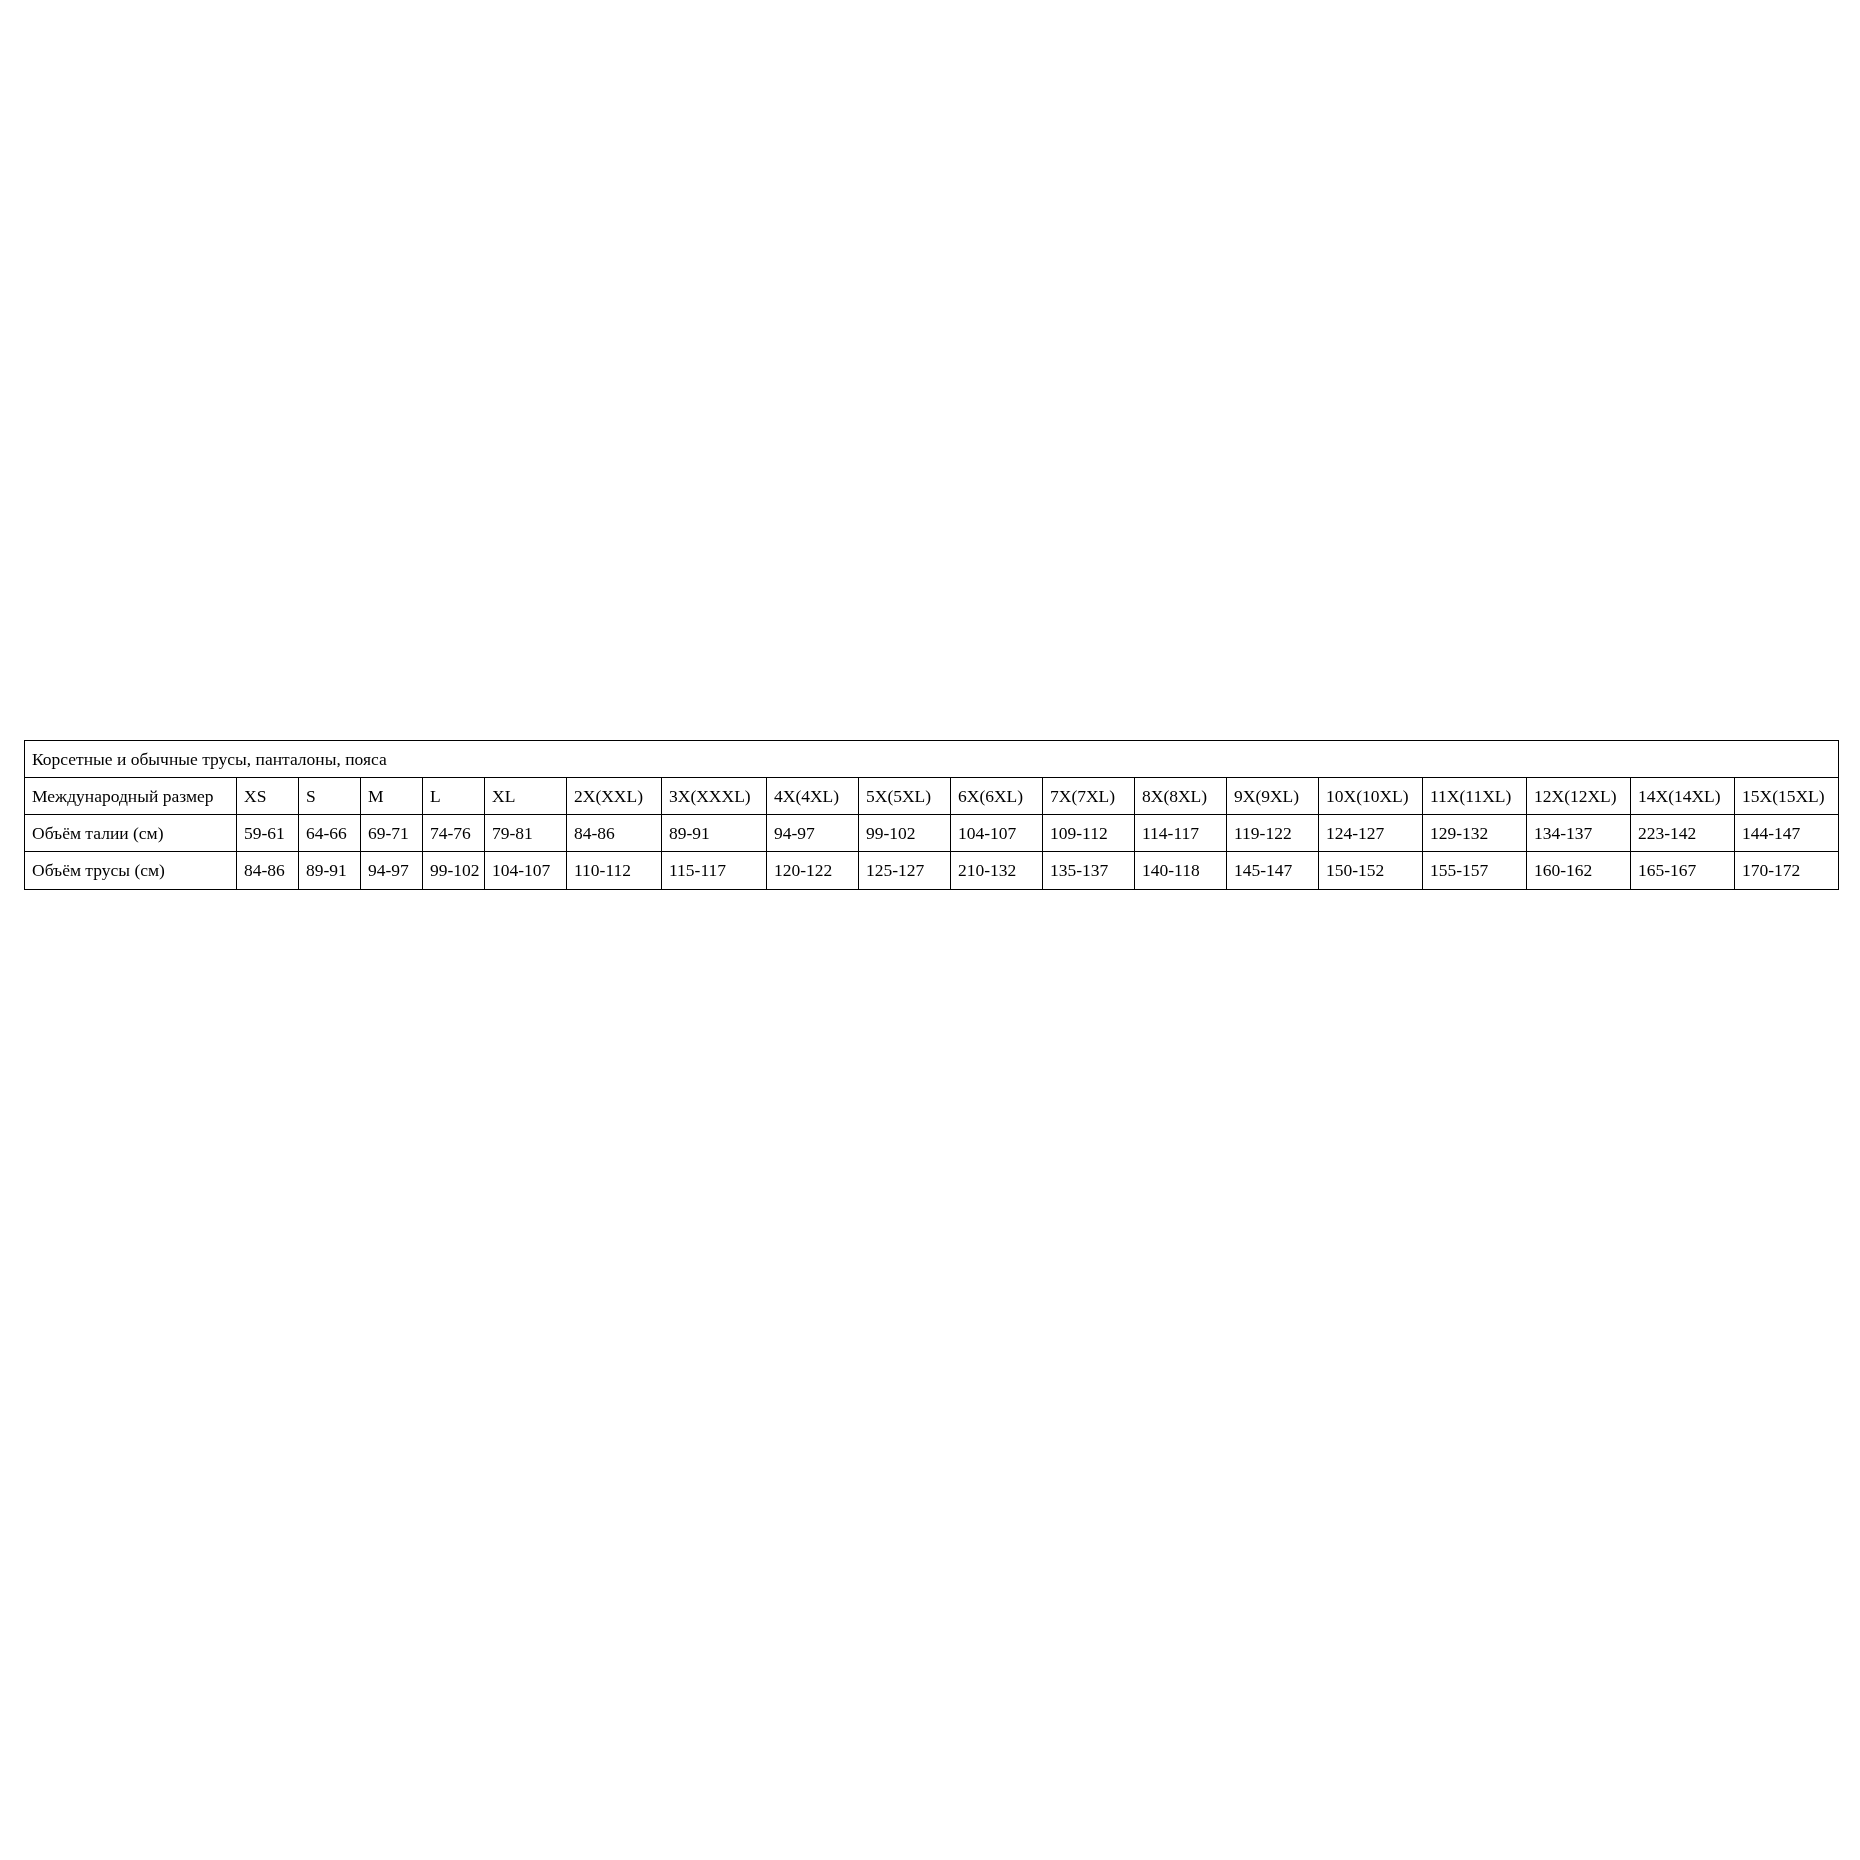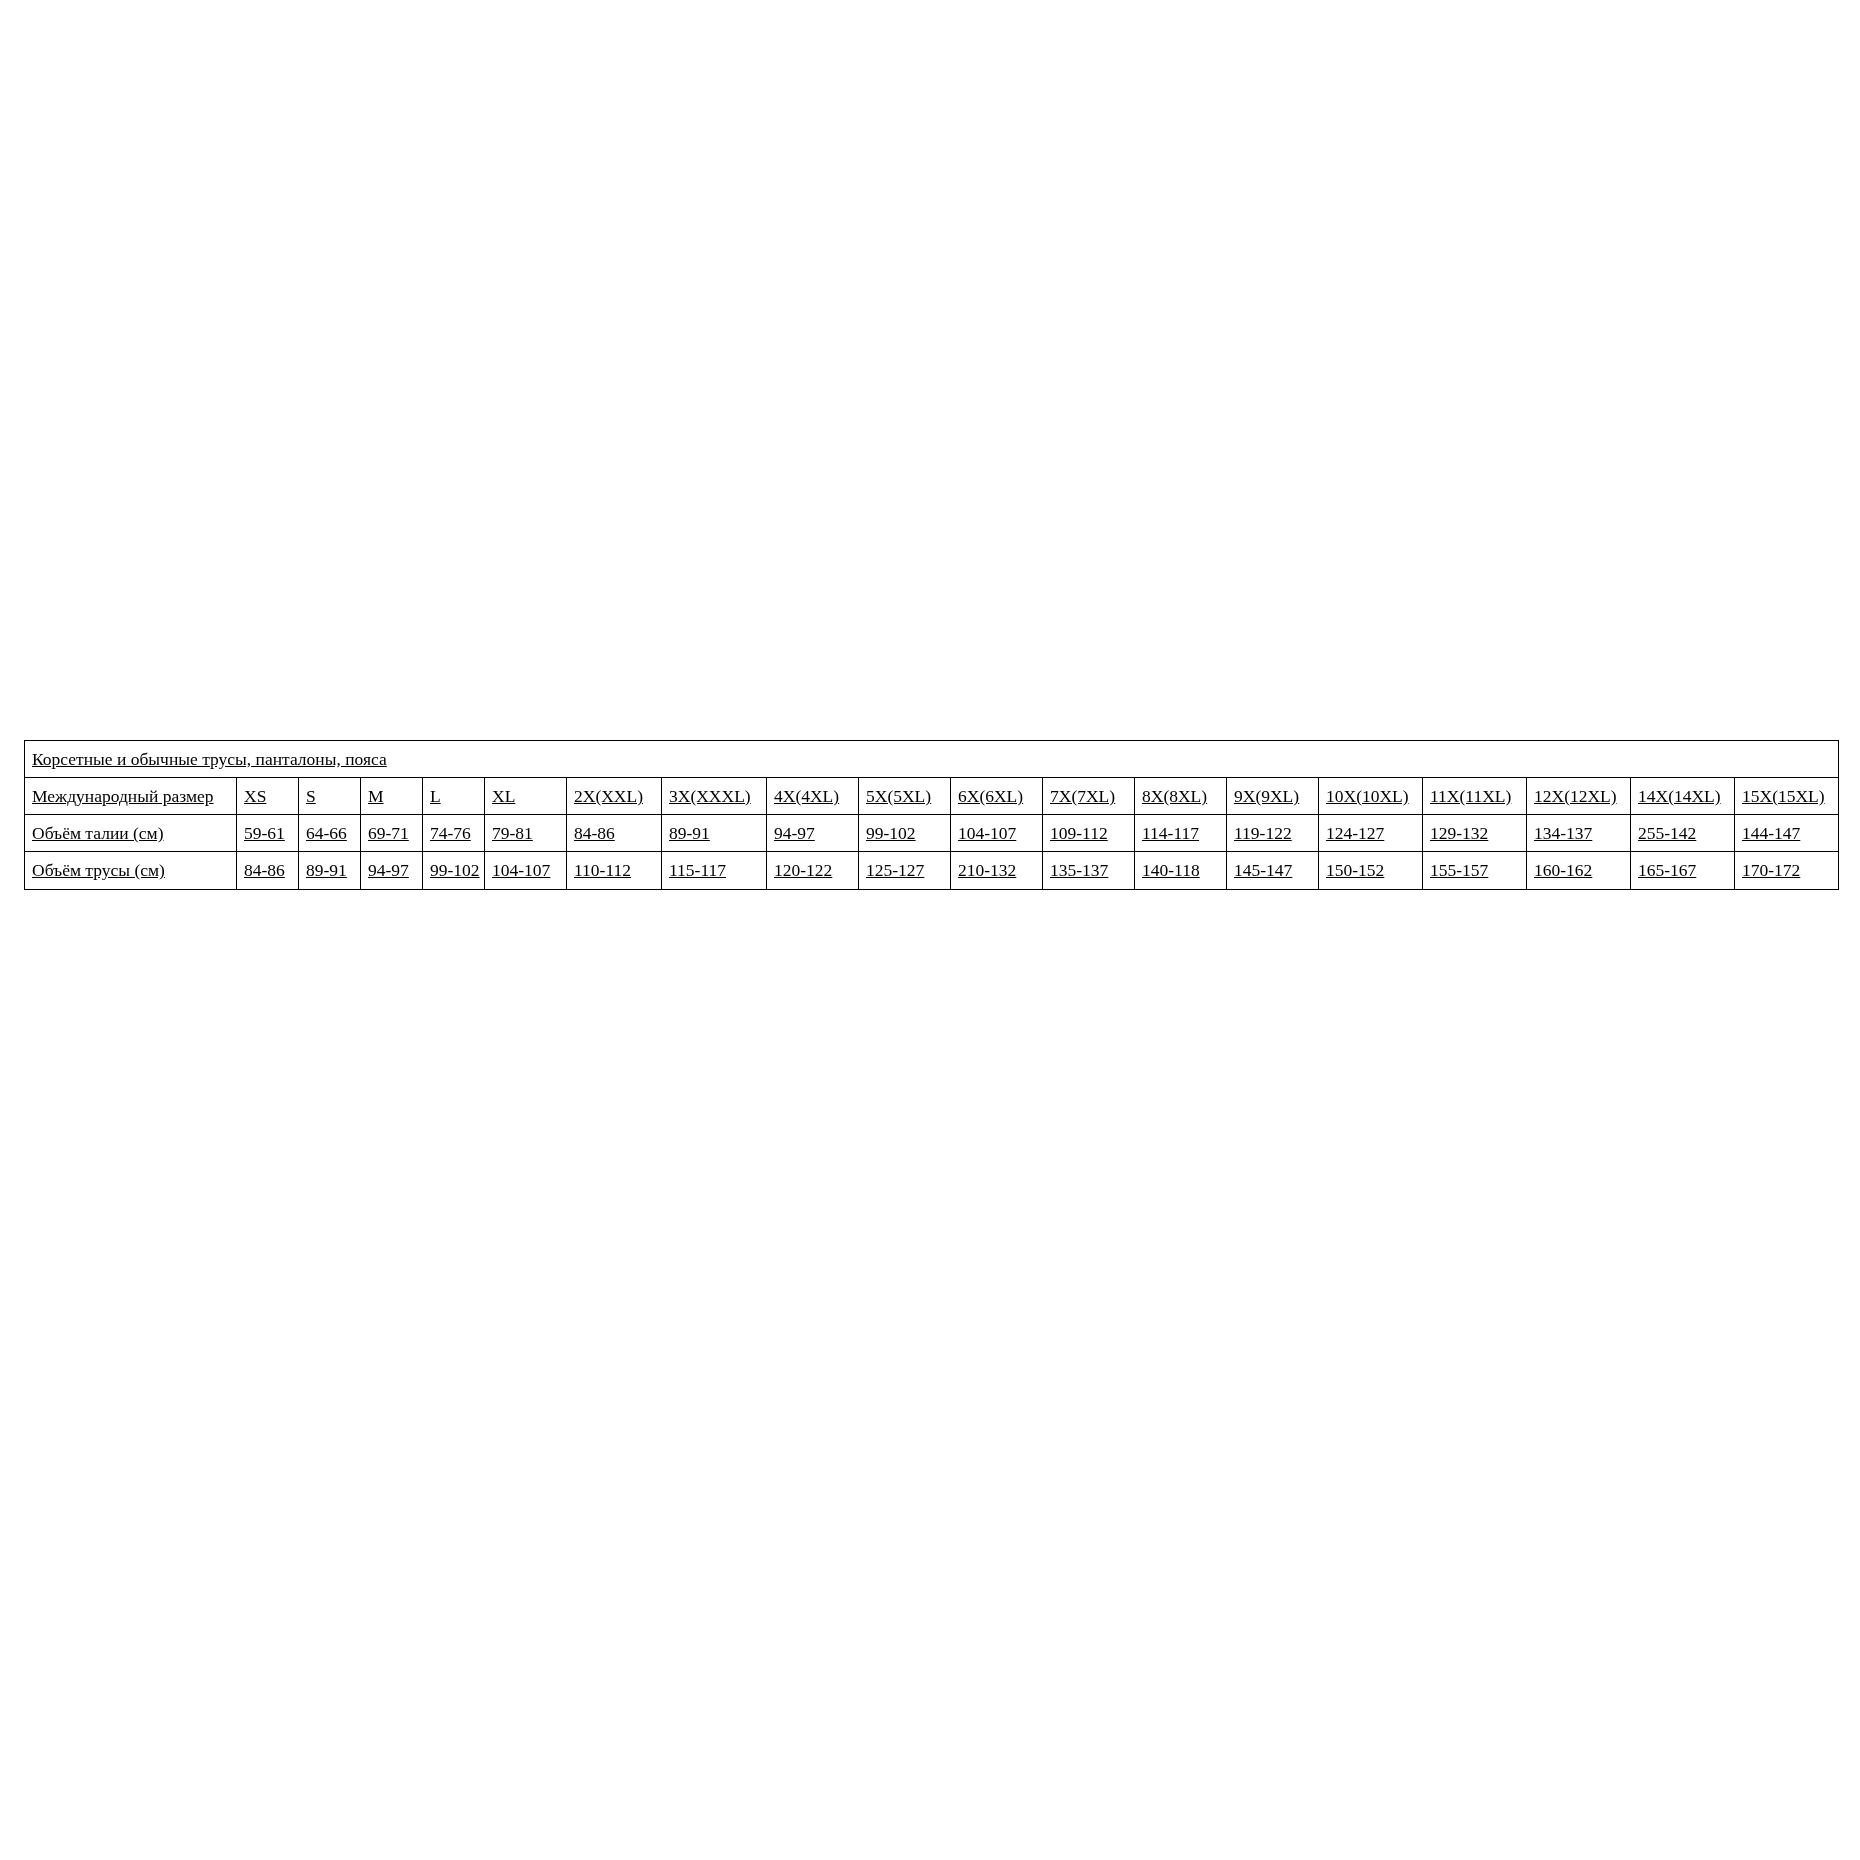--- a/index.html
+++ b/index.html
@@ -19,21 +19,20 @@
     position: absolute;
     left: 24px;
     top: 740px;
     width: 1812px;
   }
   table.size-table {
     border-collapse: collapse;
     table-layout: fixed;
     width: 1812px;
     border: 1px solid #000000;
-    text-decoration: underline;
   }
   table.size-table td, table.size-table th {
     border: 1px solid #000000;
     padding: 8px 7px;
     font-size: 17.5px;
     line-height: 1.15;
     vertical-align: middle;
     text-align: left;
     font-weight: normal;
     white-space: nowrap;
@@ -134,21 +133,21 @@
         <td>89-91</td>
         <td>94-97</td>
         <td>99-102</td>
         <td>104-107</td>
         <td>109-112</td>
         <td>114-117</td>
         <td>119-122</td>
         <td>124-127</td>
         <td>129-132</td>
         <td>134-137</td>
-        <td>255-142</td>
+        <td>223-142</td>
         <td>144-147</td>
       </tr>
 
       <tr>
         <td>Объём трусы (см)</td>
         <td>84-86</td>
         <td>89-91</td>
         <td>94-97</td>
         <td>99-102</td>
         <td>104-107</td>

